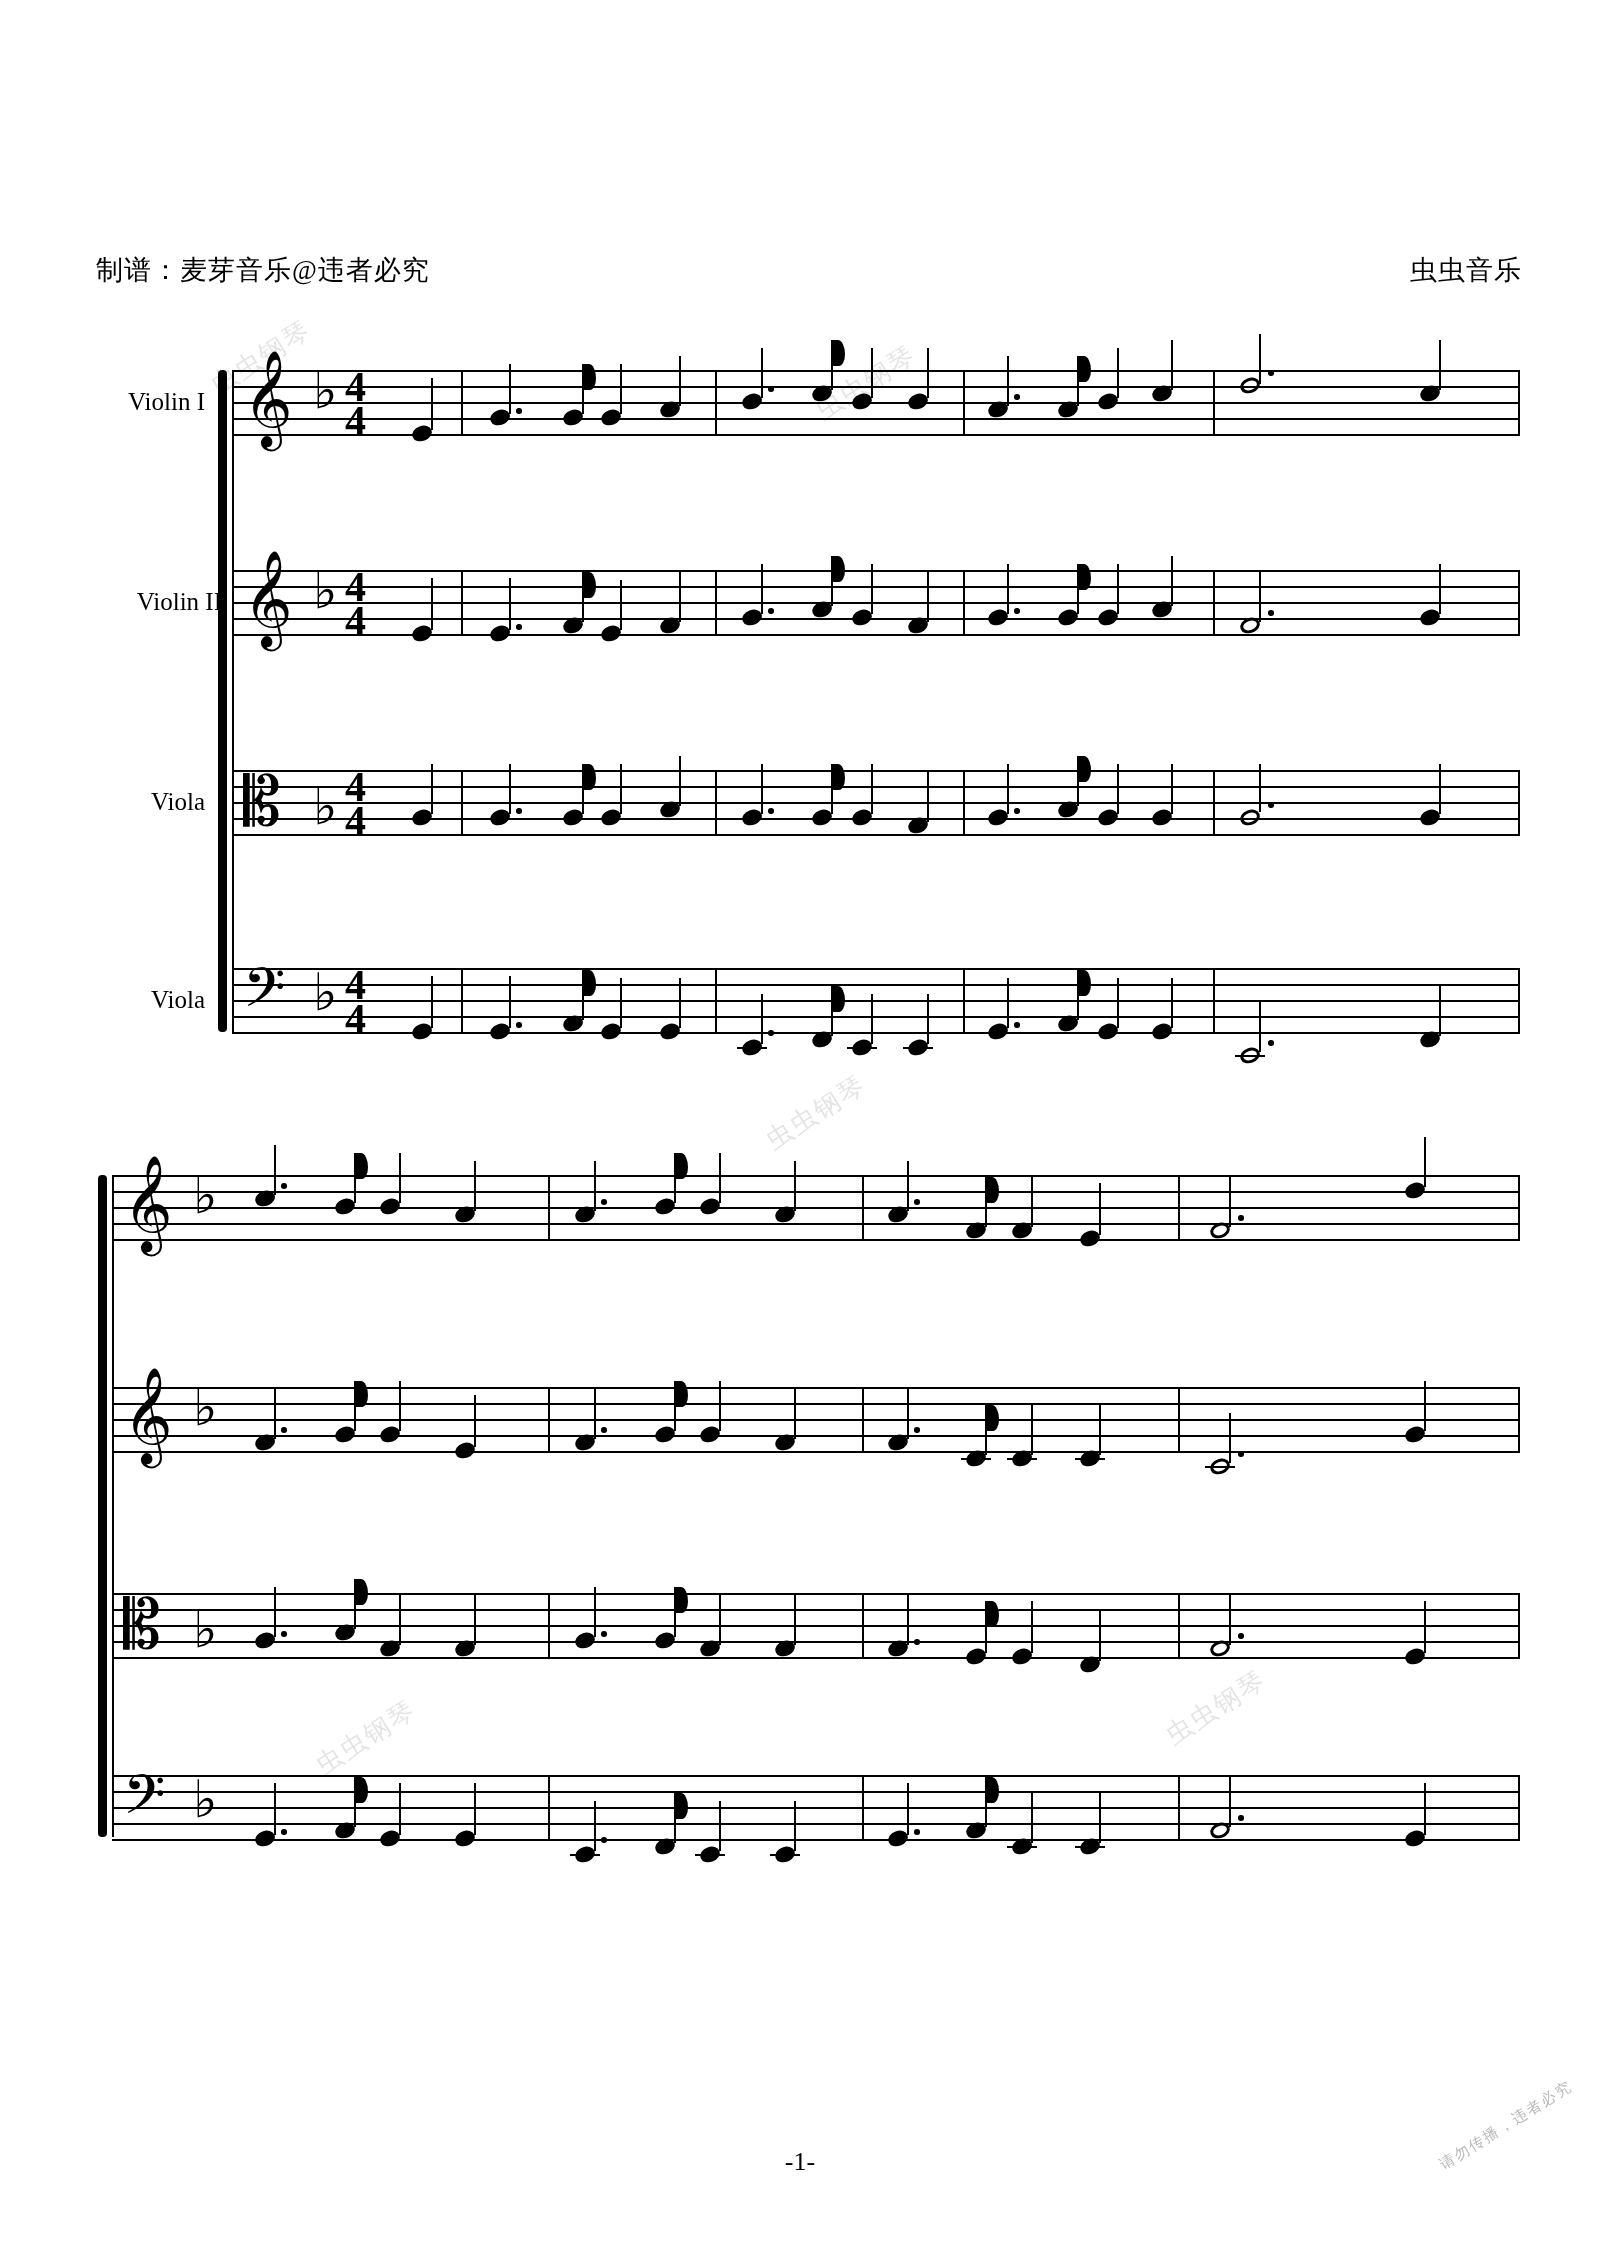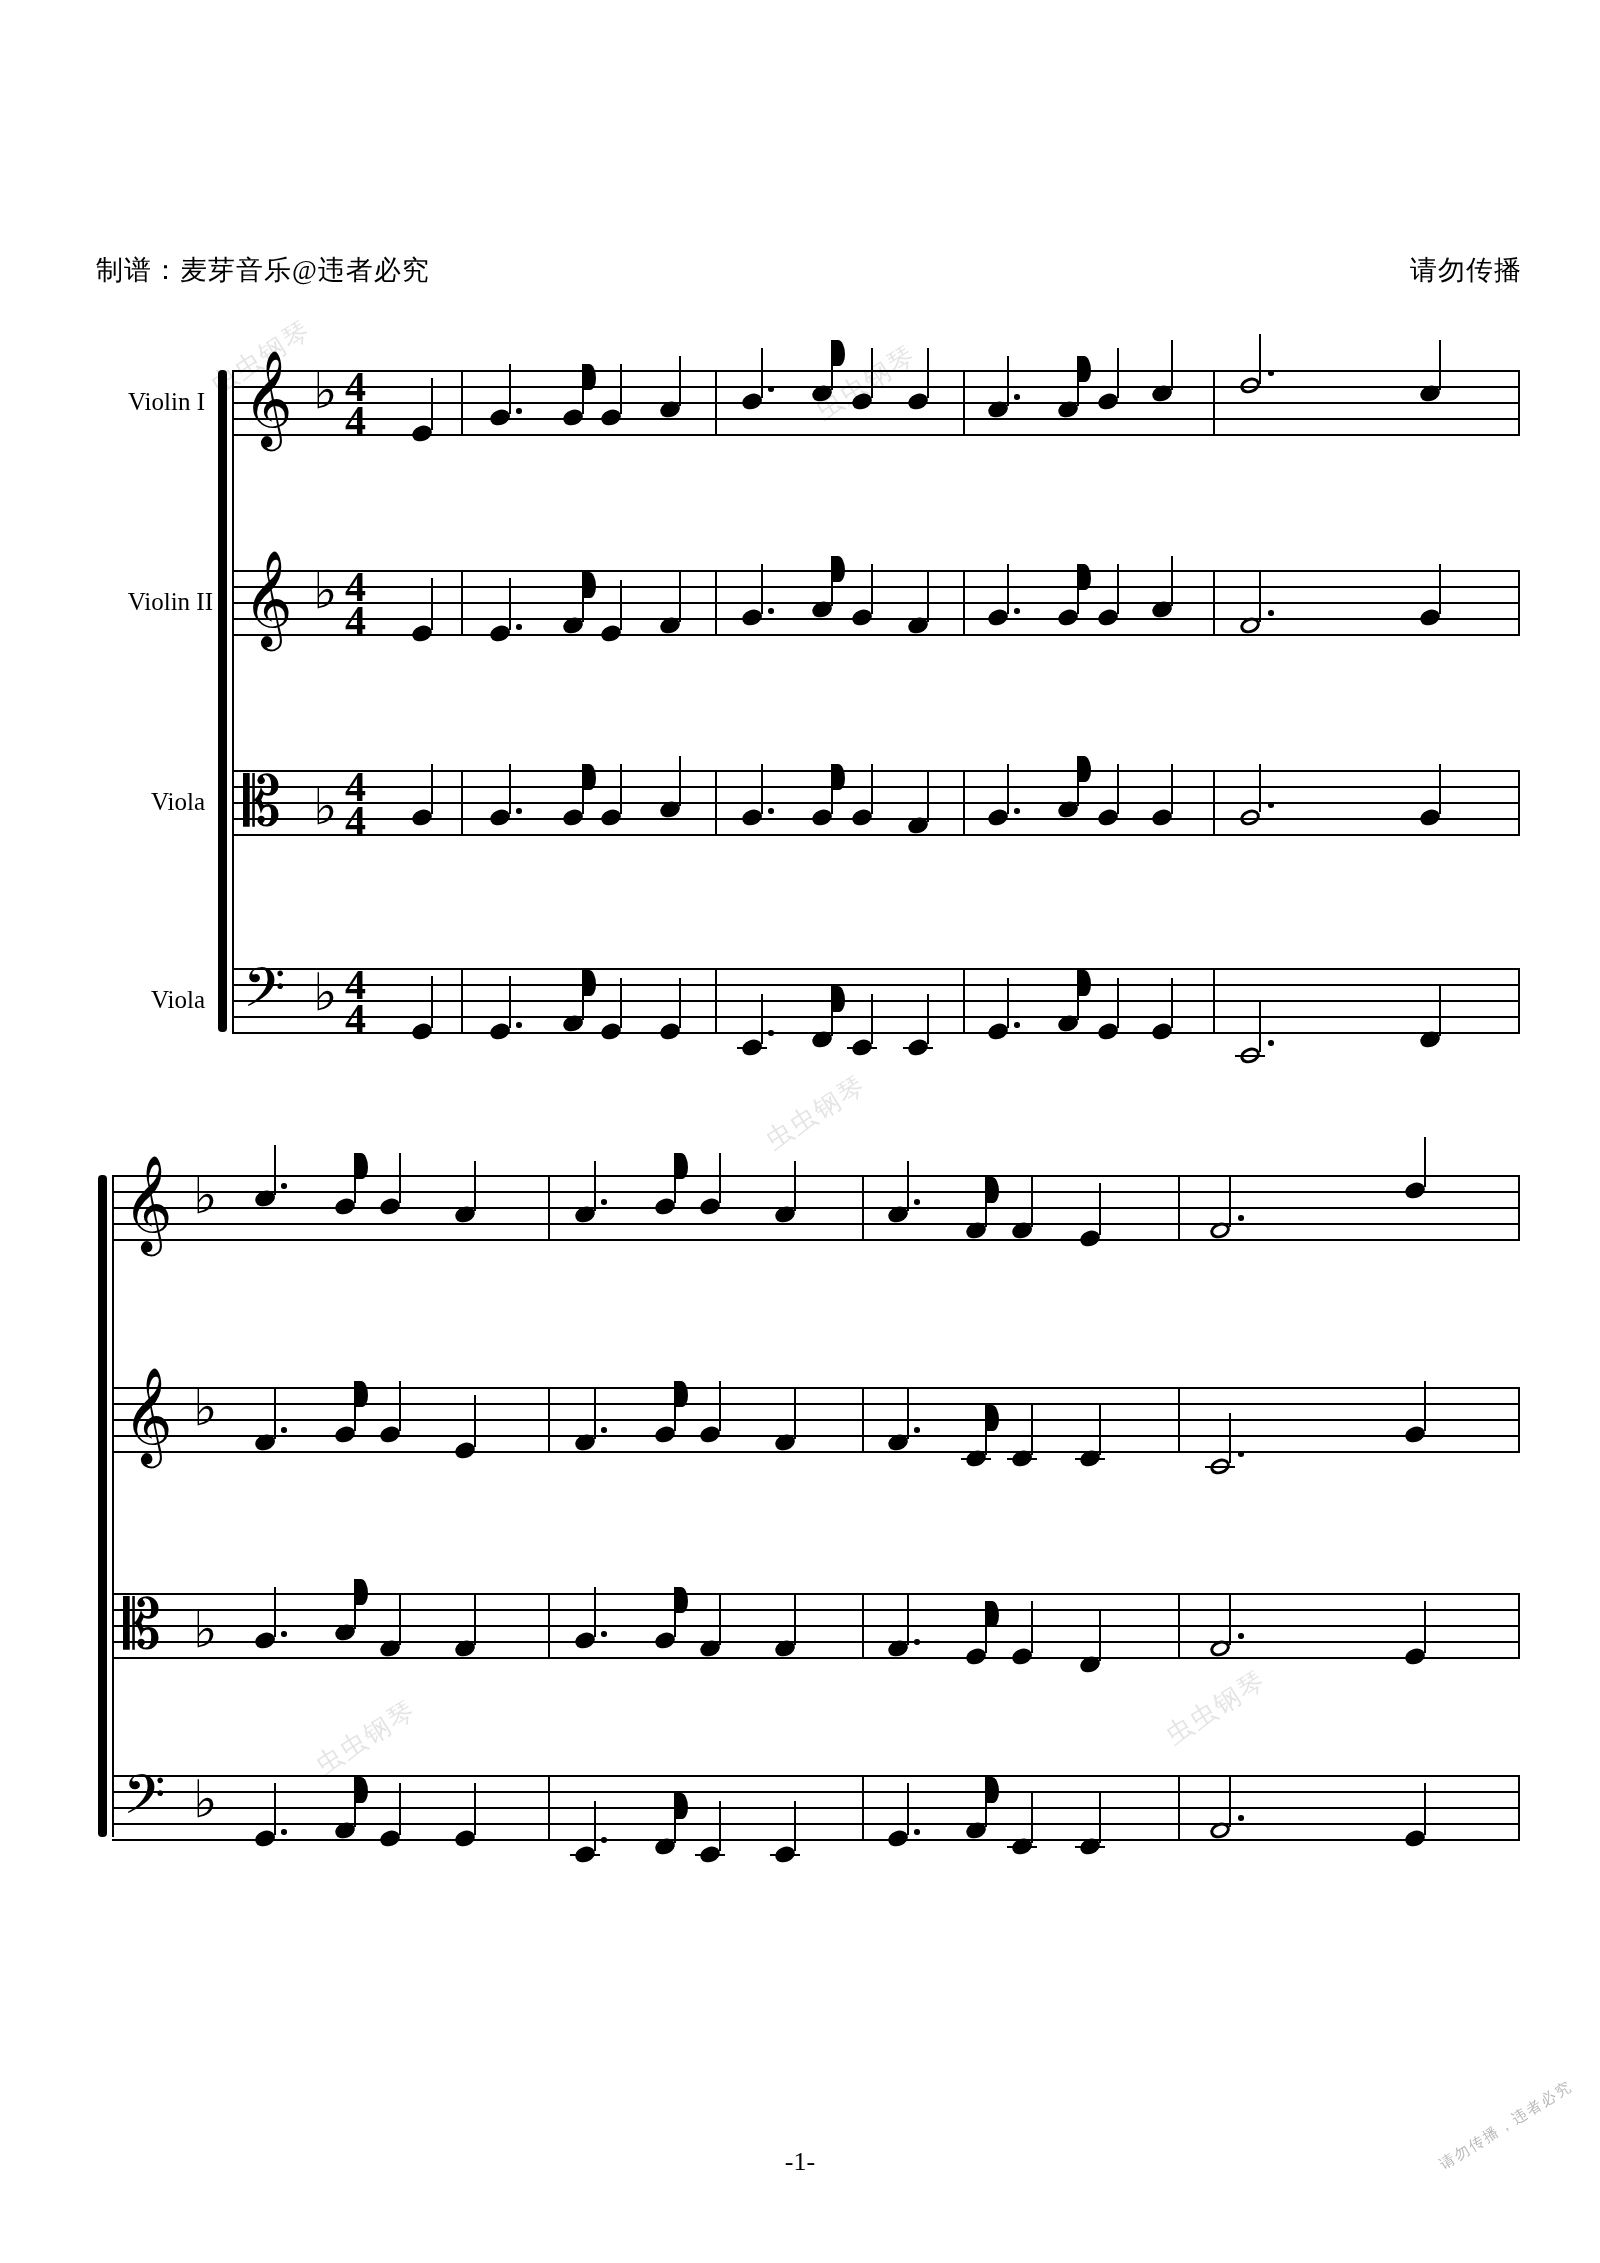--- a/index.html
+++ b/index.html
@@ -212,21 +212,21 @@
     width: 30px;
     background: #000;
   }
 </style>
 </head>
 <body>
 
 <div class="page">
 
   <div class="credit-left">制谱：麦芽音乐@违者必究</div>
-  <div class="credit-right">请勿传播</div>
+  <div class="credit-right">虫虫音乐</div>
 
   <div class="wm" style="left:205px; top:340px;">虫虫钢琴</div>
   <div class="wm" style="left:810px; top:365px;">虫虫钢琴</div>
   <div class="wm" style="left:760px; top:1095px;">虫虫钢琴</div>
   <div class="wm" style="left:310px; top:1720px;">虫虫钢琴</div>
   <div class="wm" style="left:1160px; top:1690px;">虫虫钢琴</div>
 
   <div class="system" style="top:370px; height:700px;">
 
     <div class="sysbrace" style="left:218px; top:0px; height:662px;"></div>
@@ -319,21 +319,21 @@
         <div class="stem" style="left:19px; top:-36px; height:50px;"></div>
         <div class="dot" style="left:28px; top:0px;"></div>
       </div>
       <div class="note" style="left:1420px; top:0px;">
         <div class="nh" style="left:0; top:16px;"></div>
         <div class="stem" style="left:19px; top:-30px; height:50px;"></div>
       </div>
     </div>
 
     <div class="staff" style="top:200px;">
-      <div class="instname" style="left:68px; top:18px; width:145px;">Violin II</div>
+      <div class="instname" style="left:77px; top:18px; width:145px;">Violin II</div>
       <div class="stafflines" style="left:232px; width:1288px;">
         <div class="sl l0" style="width:1288px;"></div>
         <div class="sl l1" style="width:1288px;"></div>
         <div class="sl l2" style="width:1288px;"></div>
         <div class="sl l3" style="width:1288px;"></div>
         <div class="sl l4" style="width:1288px;"></div>
       </div>
       <div class="glyph clef-treble" style="left:243px; top:-14px;">𝄞</div>
       <div class="glyph keysig" style="left:313px; top:-6px;">♭</div>
       <div class="meter-num" style="left:345px; top:-4px;">4</div>

